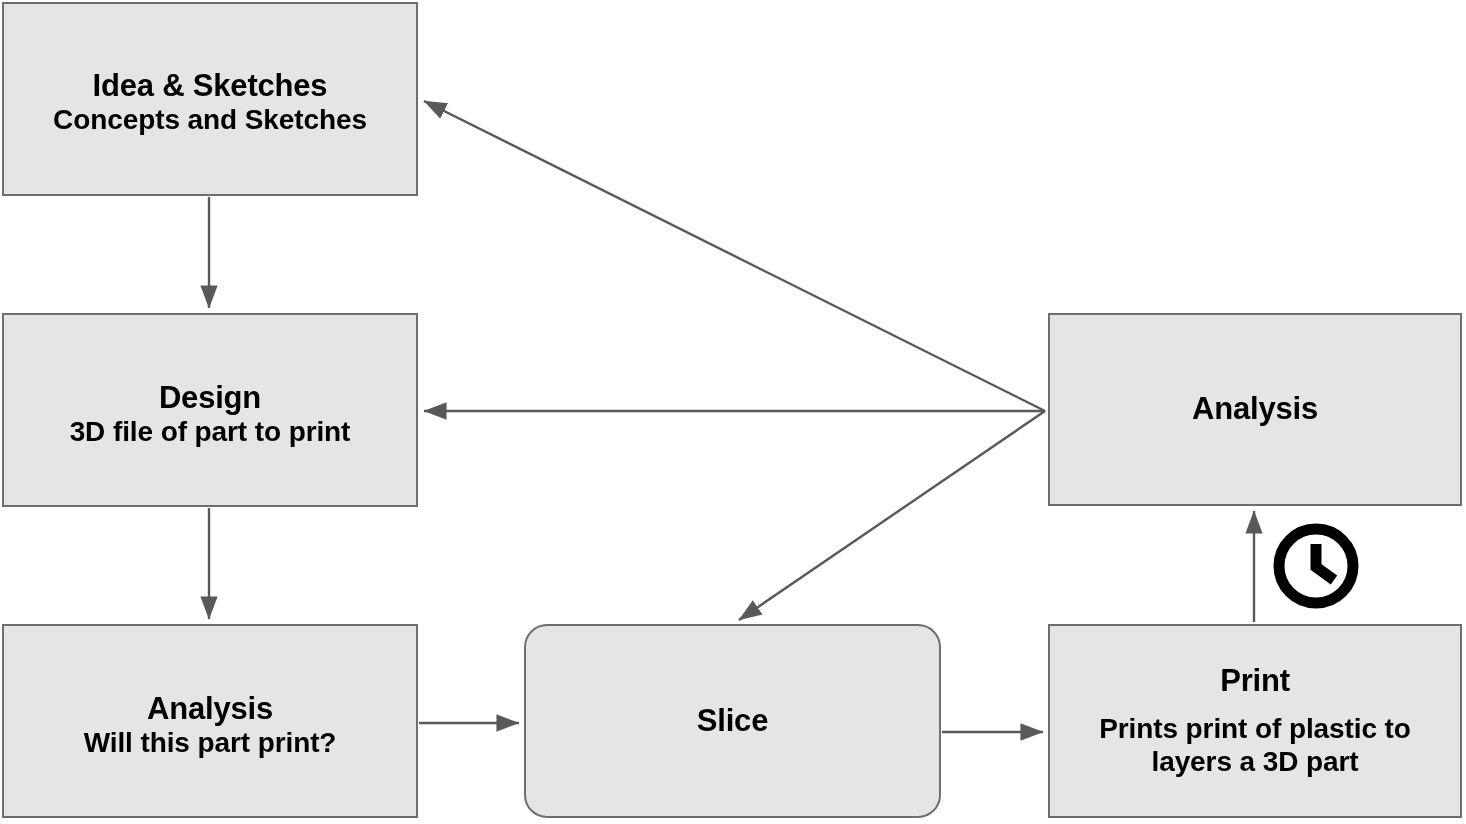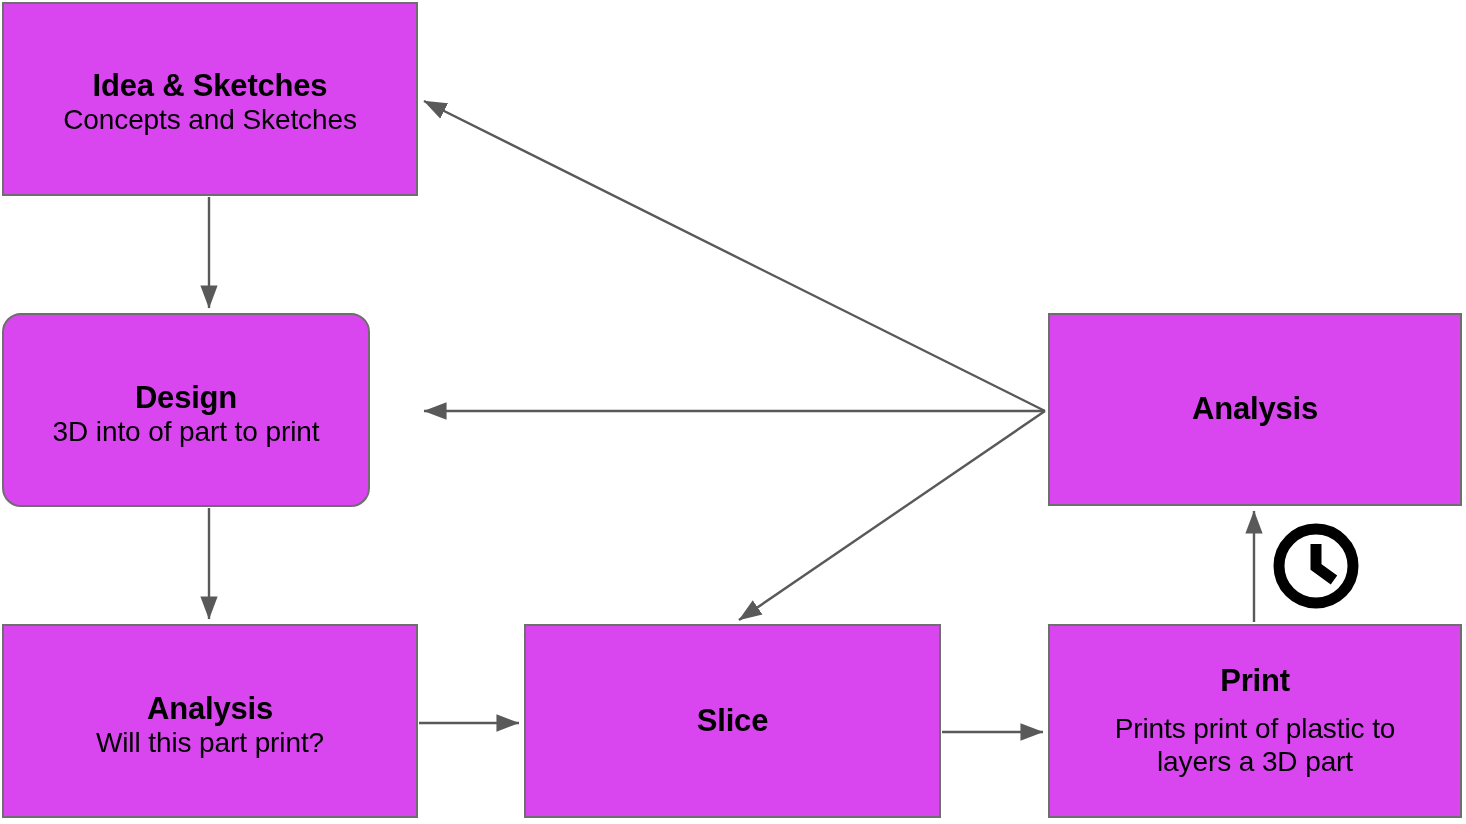--- a/index.html
+++ b/index.html
@@ -21,50 +21,50 @@
     position: absolute;
     left: 0;
     top: 0;
     width: 1466px;
     height: 824px;
     pointer-events: none;
   }
   .node {
     position: absolute;
     box-sizing: border-box;
-    background: #d946ef;
+    background: #e5e5e5;
     border: 2px solid #6e6e6e;
     display: flex;
     flex-direction: column;
     align-items: center;
     justify-content: center;
     text-align: center;
     color: #000000;
     z-index: 2;
   }
   .node .title {
     font-size: 31px;
     font-weight: bold;
     line-height: 1.12;
     letter-spacing: -0.2px;
   }
   .node .desc {
     font-size: 28px;
-    font-weight: normal;
+    font-weight: bold;
     line-height: 1.16;
     letter-spacing: -0.1px;
   }
   .node .desc .l2 {
     display: block;
   }
   
   #node-idea     { left: 2px;    top: 2px;   width: 416px; height: 194px; }
-  #node-design   { left: 2px;    top: 313px; width: 368px; height: 194px; border-radius: 19px; }
+  #node-design   { left: 2px;    top: 313px; width: 416px; height: 194px; }
   #node-analysis-pre { left: 2px; top: 624px; width: 416px; height: 194px; }
-  #node-slice    { left: 524px;  top: 624px; width: 417px; height: 194px; }
+  #node-slice    { left: 524px;  top: 624px; width: 417px; height: 194px; border-radius: 23px; }
   #node-print    { left: 1048px; top: 624px; width: 414px; height: 194px; gap: 15px; }
   #node-analysis-post { left: 1048px; top: 313px; width: 414px; height: 193px; }
 
   #node-idea .title { margin-top: 8px; }
   #node-design .title { margin-top: 10px; }
   #node-analysis-pre .title { margin-top: 10px; }
 
   .clock {
     position: absolute;
     left: 1270px;
@@ -127,21 +127,21 @@
   <div class="node" id="node-idea">
     <div class="title">Idea &amp; Sketches</div>
     <div class="desc">
       <span>Concepts and Sketches</span>
     </div>
   </div>
 
   <div class="node" id="node-design">
     <div class="title">Design</div>
     <div class="desc">
-      <span>3D into of part to print</span>
+      <span>3D file of part to print</span>
     </div>
   </div>
 
   <div class="node" id="node-analysis-pre">
     <div class="title">Analysis</div>
     <div class="desc">
       <span>Will this part print?</span>
     </div>
   </div>
 

